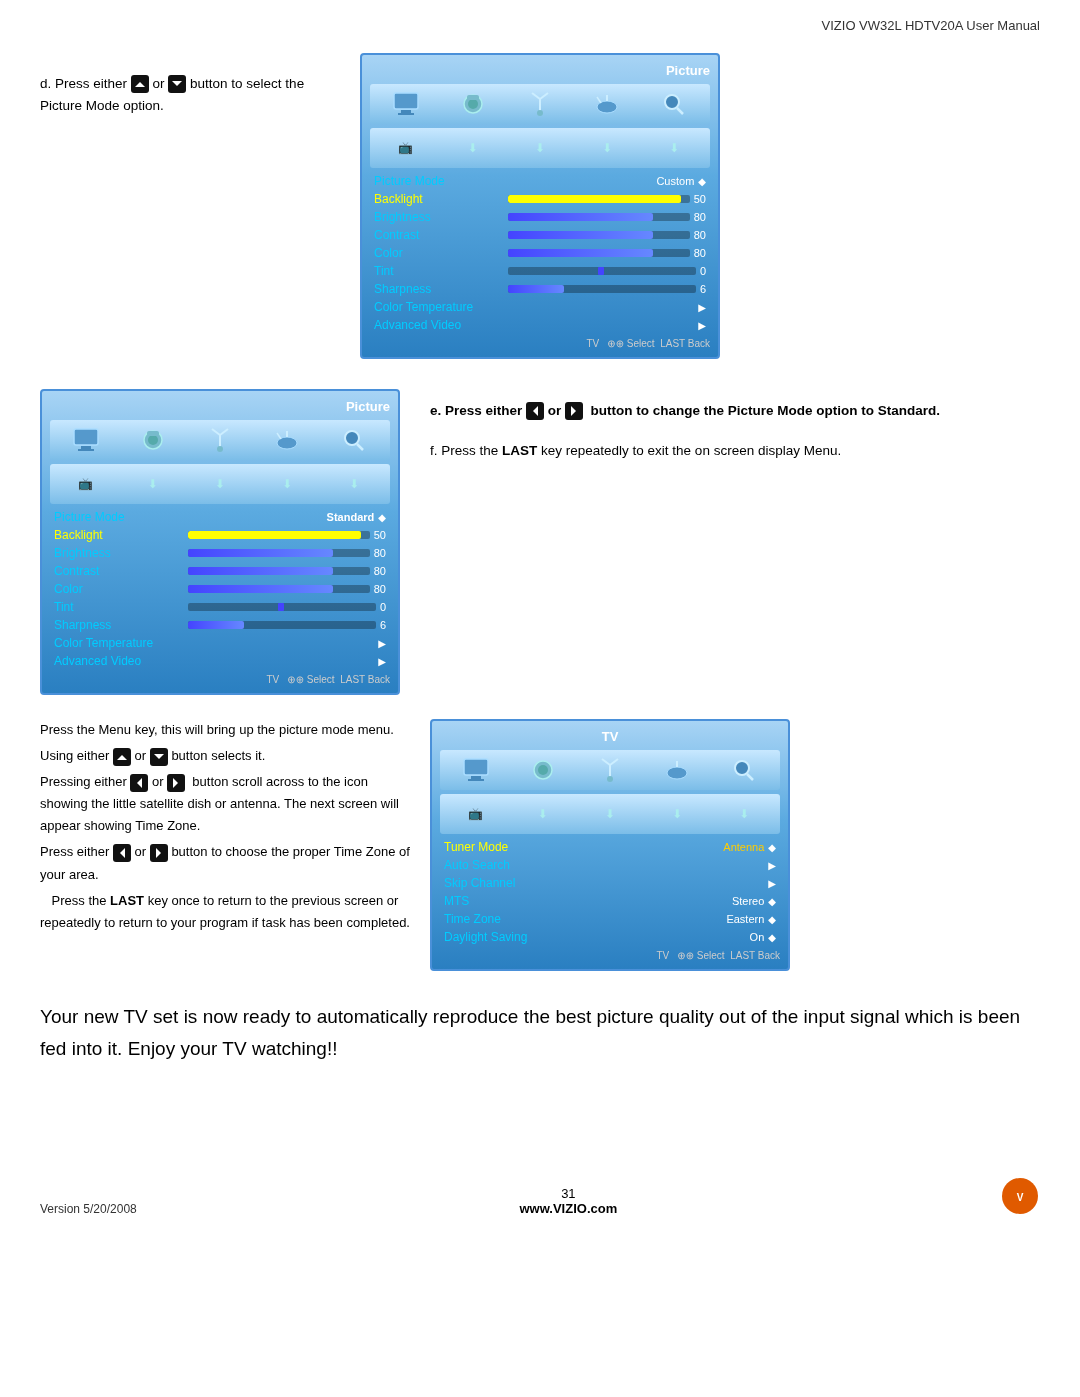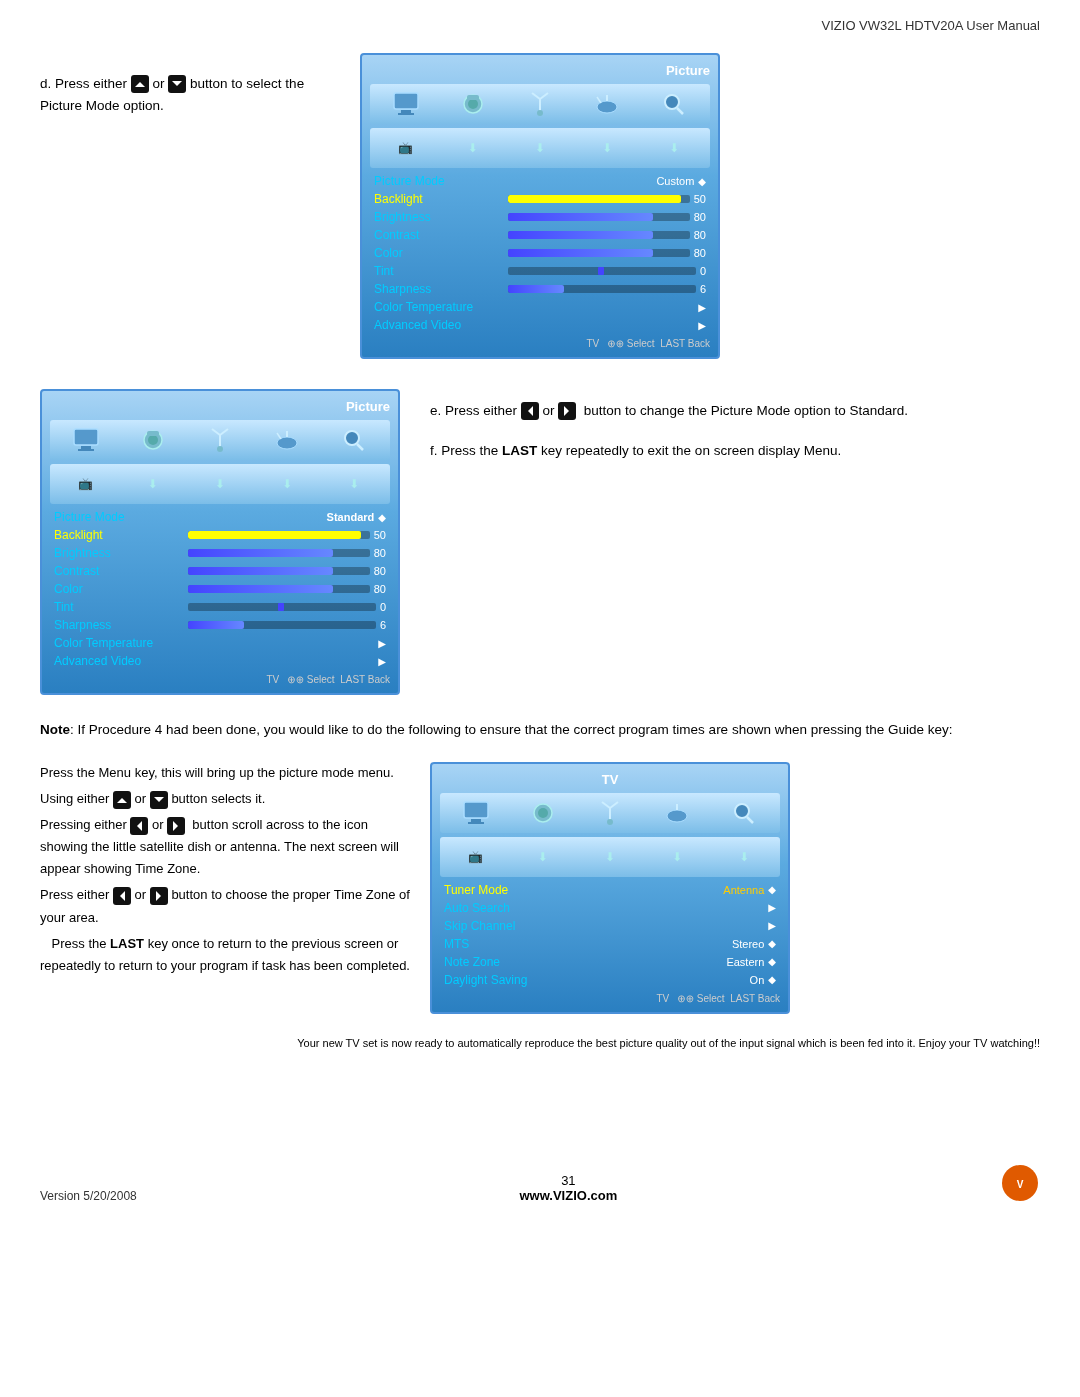--- a/index.html
+++ b/index.html
@@ -182,25 +182,24 @@
     }
     .tv-menu-title {
       text-align: center;
       font-size: 13px;
       color: #fff;
       font-weight: bold;
       margin-bottom: 6px;
     }
 
     .closing-text {
-      margin-top: 20px;
+      margin-top: 30px;
       margin-bottom: 60px;
-      font-size: 11px;
+      font-size: 19px;
       line-height: 1.7;
-      text-align: right;
     }
 
     .page-footer {
       display: flex;
       justify-content: space-between;
       align-items: flex-end;
       padding: 10px 40px;
       margin-top: 20px;
     }
     .footer-version {
@@ -499,34 +498,29 @@
           <span class="menu-row-arrow" style="margin-left:auto;">▶</span>
         </div>
       </div>
       <div class="menu-footer">
         <span>TV</span>
         <span>⊕⊕ Select &nbsp;LAST Back</span>
       </div>
     </div>
 
     <div class="section-middle-right">
-      <p style="margin-bottom:16px;">
+      <p style="margin-bottom:16px;font-weight:bold;">
         e. Press either <span class="btn-icon left"></span> or <span class="btn-icon right"></span> &nbsp;button to change the Picture Mode option to Standard.
       </p>
       <p>
         f. Press the <strong>LAST</strong> key repeatedly to exit the on screen display Menu.
       </p>
     </div>
   </div>
 
-  <div class="note-section">
-    <p>
-      <strong>Note</strong>: If Procedure 4 had been done, you would like to do the following to ensure that the correct program times are shown when pressing the Guide key:
-    </p>
-  </div>
 
   <div class="section-bottom">
     <div class="section-bottom-left">
       <p>Press the Menu key, this will bring up the picture mode menu.</p>
       <p style="margin-top:4px;">
         Using either <span class="btn-icon up"></span> or <span class="btn-icon down"></span> button selects it.
       </p>
       <p>
         Pressing either <span class="btn-icon left"></span> or <span class="btn-icon right"></span> &nbsp;button scroll across to the icon showing the little satellite dish or antenna. The next screen will appear showing Time Zone.
       </p>
@@ -600,21 +594,21 @@
           <span class="menu-row-arrow" style="margin-left:auto;">▶</span>
         </div>
 
         <div class="menu-row">
           <span class="menu-row-label">MTS</span>
           <span class="menu-row-value">Stereo</span>
           <span class="menu-row-arrow">◆</span>
         </div>
 
         <div class="menu-row">
-          <span class="menu-row-label">Note Zone</span>
+          <span class="menu-row-label">Time Zone</span>
           <span class="menu-row-value">Eastern</span>
           <span class="menu-row-arrow">◆</span>
         </div>
 
         <div class="menu-row">
           <span class="menu-row-label">Daylight Saving</span>
           <span class="menu-row-value">On</span>
           <span class="menu-row-arrow">◆</span>
         </div>
       </div>

